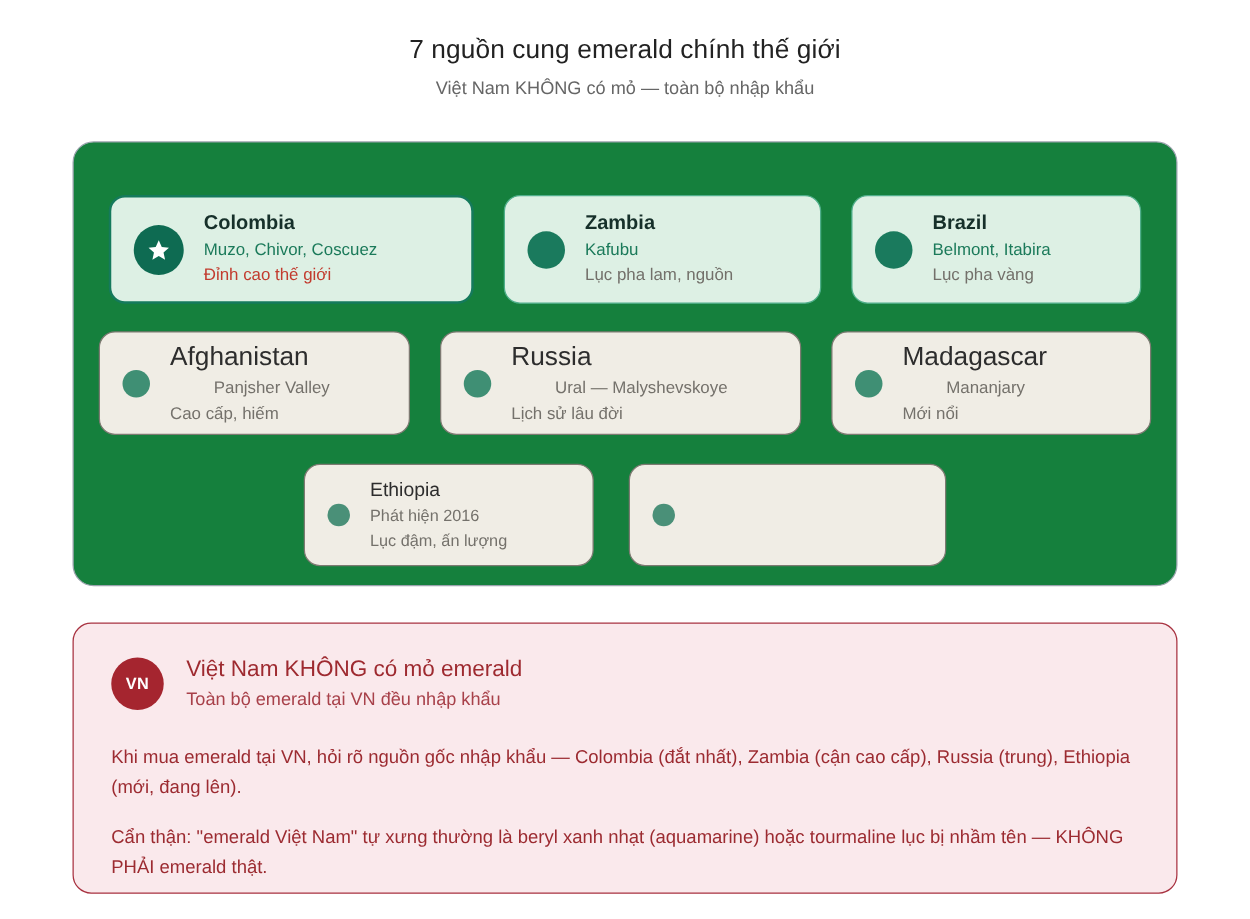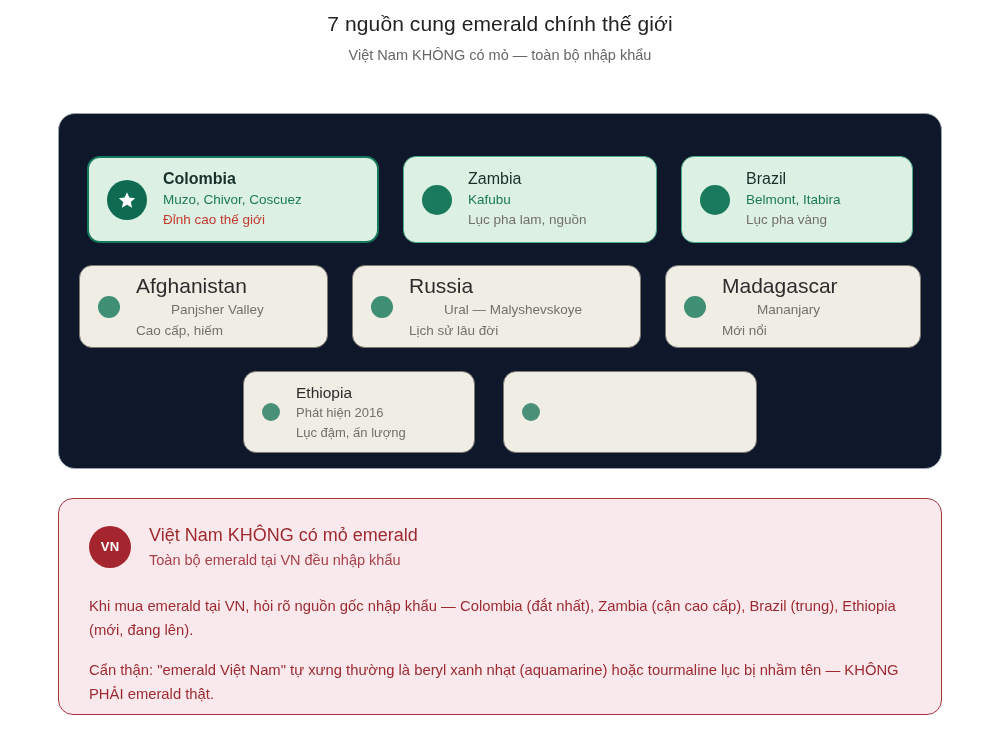--- a/index.html
+++ b/index.html
@@ -6,42 +6,42 @@
   html, body {
     width: 1000px;
     height: 735px;
     background: #ffffff;
     font-family: "Liberation Sans", sans-serif;
     -webkit-font-smoothing: antialiased;
   }
   .page { position: relative; width: 1000px; height: 735px; overflow: hidden; }
 
   
-  .header { text-align: center; padding-top: 12px; }
+  .header { text-align: center; padding-top: 28px; }
   .title {
     font-size: 21px;
     font-weight: 400;
     color: #222222;
     letter-spacing: 0.1px;
   }
   .subtitle {
     margin-top: 11px;
     font-size: 14.5px;
     font-weight: 400;
     color: #666666;
   }
 
   
   .sources-panel {
     position: absolute;
     left: 58px;
     top: 113px;
     width: 884px;
     height: 356px;
-    background: #0f172a;
+    background: #15803d;
     border: 1px solid #9aa3ad;
     border-radius: 17px;
   }
 
   .row {
     position: absolute;
     display: flex;
     justify-content: center;
   }
   .row-1 { left: 0; right: 0; top: 42px; gap: 24px; }
@@ -89,21 +89,21 @@
   .tier1 .c-name { font-weight: bold; color: #16302a; }
   .tier1 .c-sub { color: #1b7a5a; }
   .tier1 .c-note { color: #c23b2e; }
 
   
   .tier1b {
     background: #ddf0e4;
     border: 1px solid #4fae8a;
     height: 87px;
   }
-  .tier1b .c-name { font-weight: normal; color: #16302a; }
+  .tier1b .c-name { font-weight: bold; color: #16302a; }
   .tier1b .c-sub { color: #1b7a5a; }
   .tier1b .c-note { color: #73706a; }
 
   
   .tier2 {
     background: #f0ede5;
     border: 1px solid #7d7a72;
     height: 83px;
   }
   .tier2 .c-name { font-weight: 400; color: #2d2d2d; font-size: 21px; }
@@ -308,17 +308,17 @@
   </div>
 
   <div class="warning-panel">
     <div class="warn-head">
       <div class="vn-badge">VN</div>
       <div class="warn-head-texts">
         <div class="warn-title">Việt Nam KHÔNG có mỏ emerald</div>
         <div class="warn-sub">Toàn bộ emerald tại VN đều nhập khẩu</div>
       </div>
     </div>
-    <div class="warn-body">Khi mua emerald tại VN, hỏi rõ nguồn gốc nhập khẩu — Colombia (đắt nhất), Zambia (cận cao cấp), Brazil (trung), Ethiopia (mới, đang lên).</div>
+    <div class="warn-body">Khi mua emerald tại VN, hỏi rõ nguồn gốc nhập khẩu — Colombia (đắt nhất), Zambia (cận cao cấp), Russia (trung), Ethiopia (mới, đang lên).</div>
     <div class="warn-body2">Cẩn thận: "emerald Việt Nam" tự xưng thường là beryl xanh nhạt (aquamarine) hoặc tourmaline lục bị nhầm tên — KHÔNG PHẢI emerald thật.</div>
   </div>
 
 </div>
 
 </body></html>

